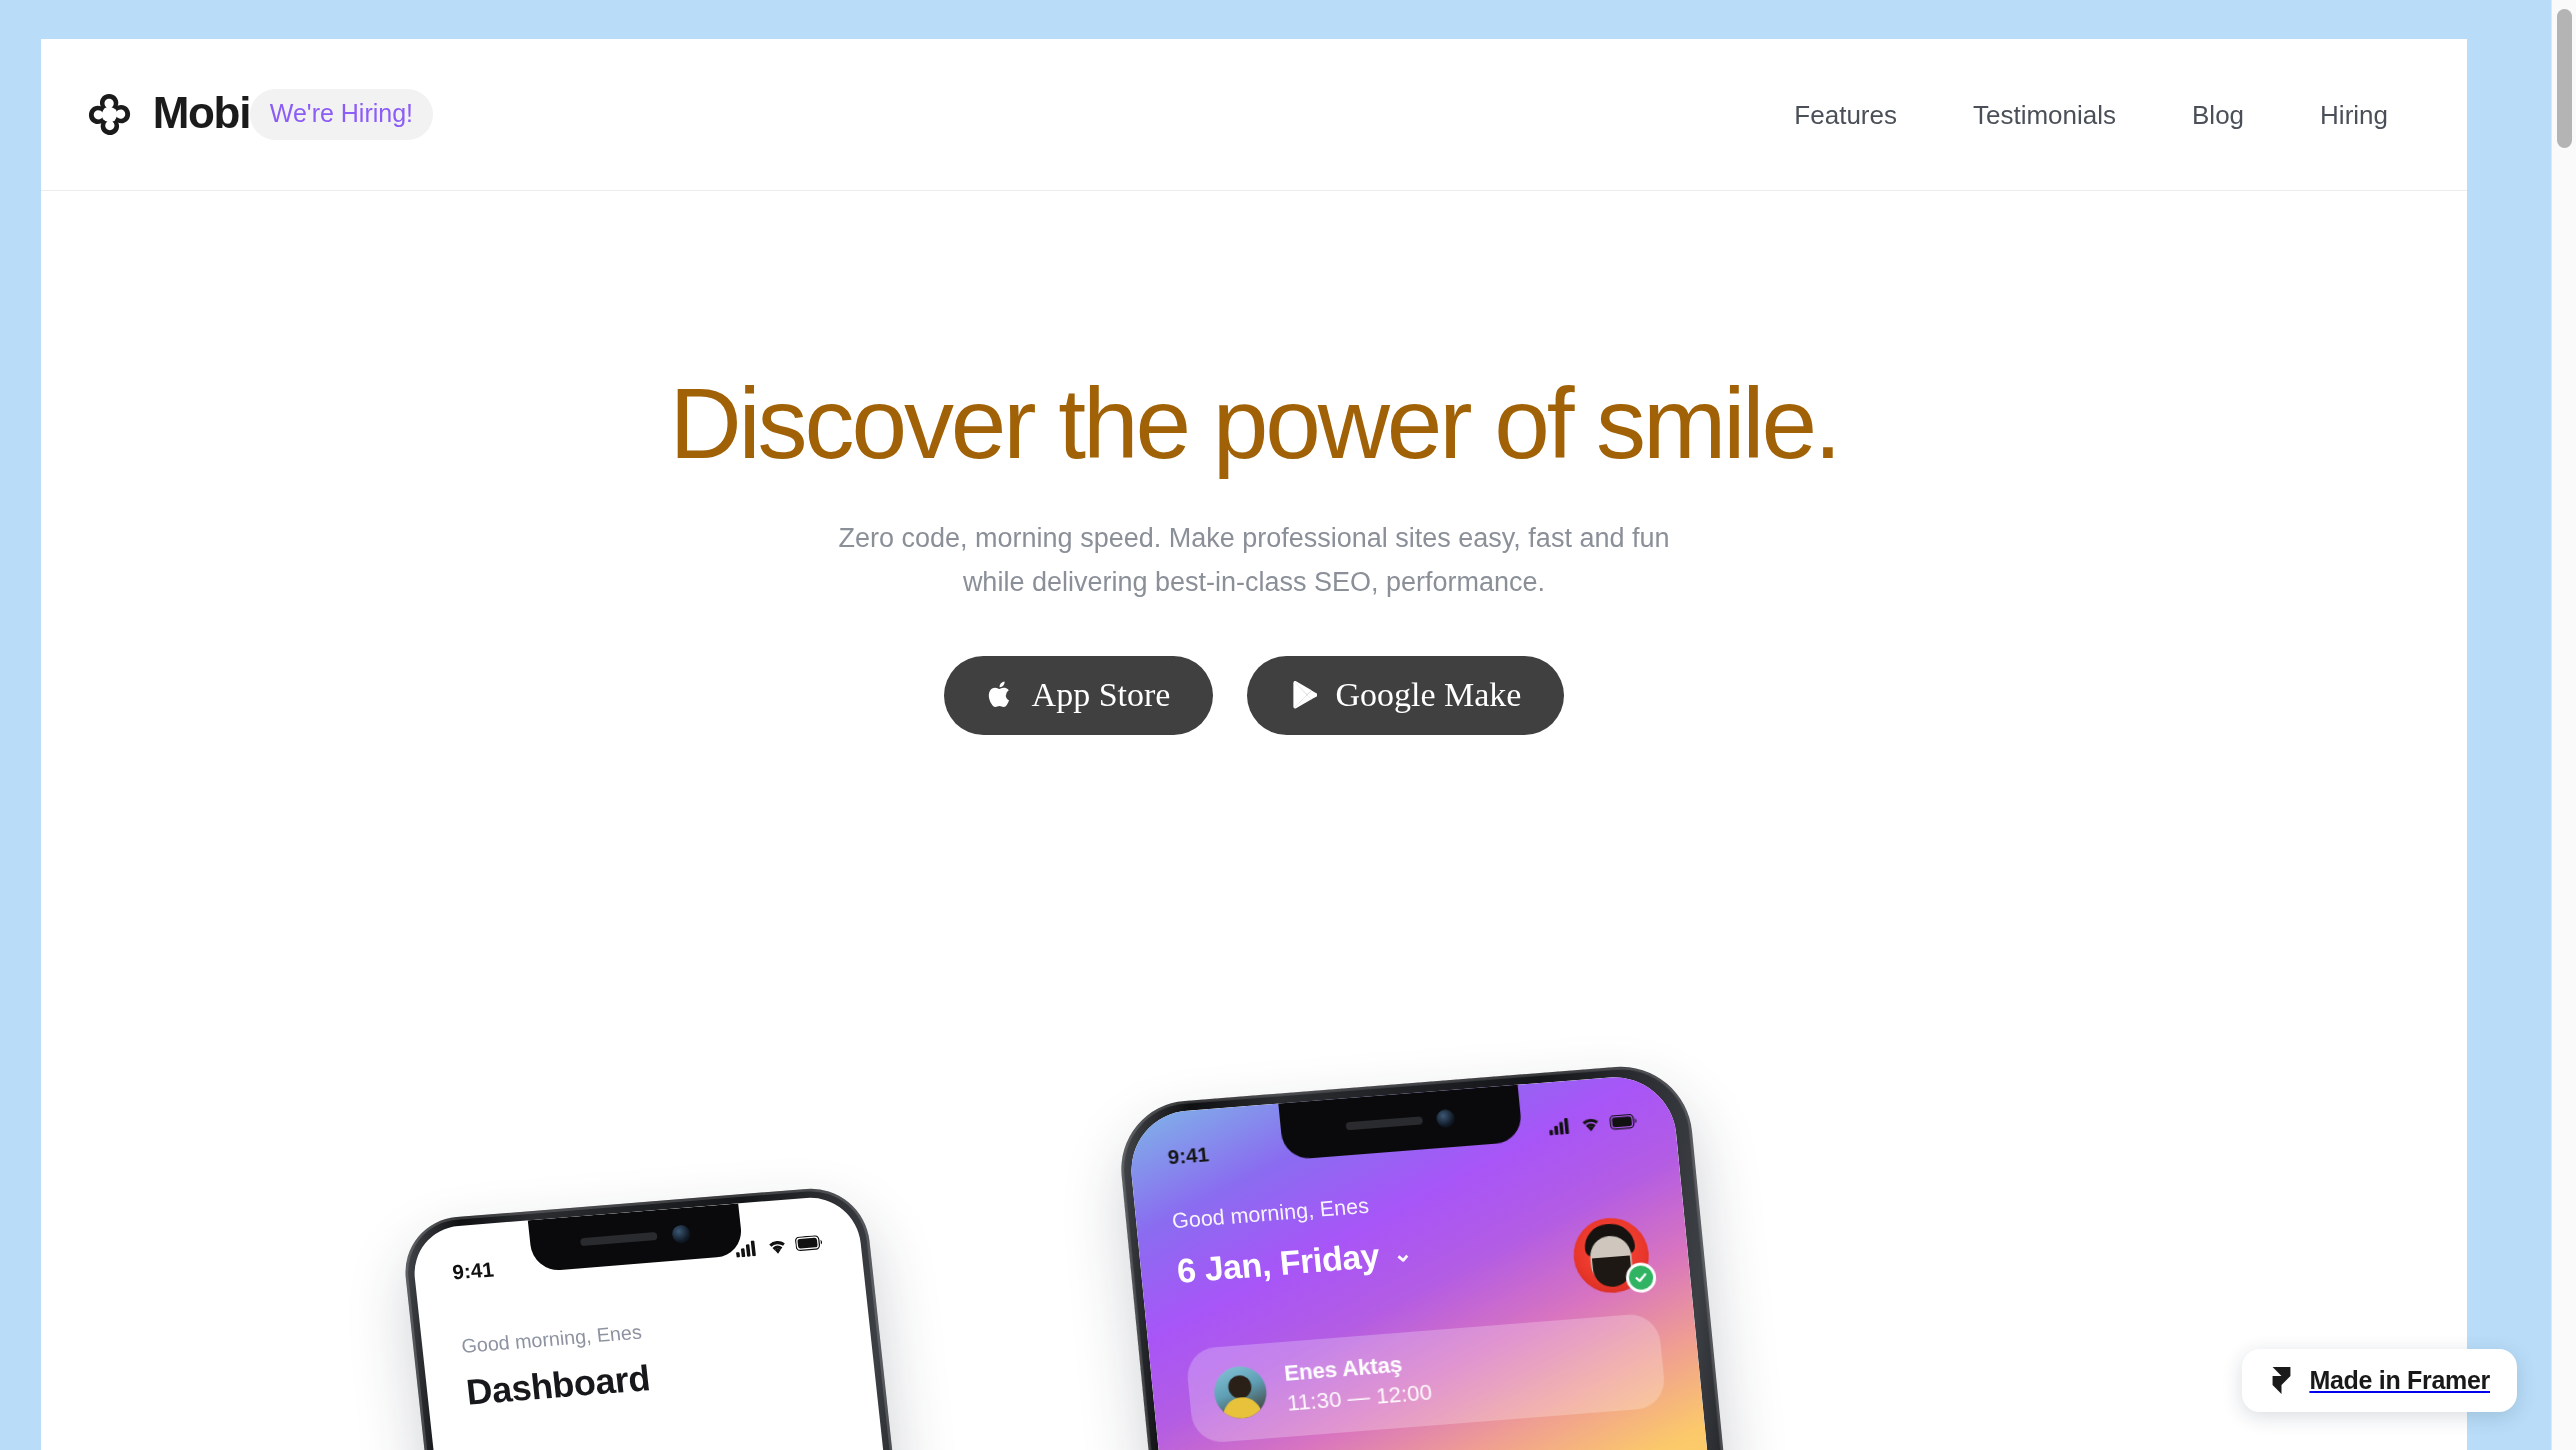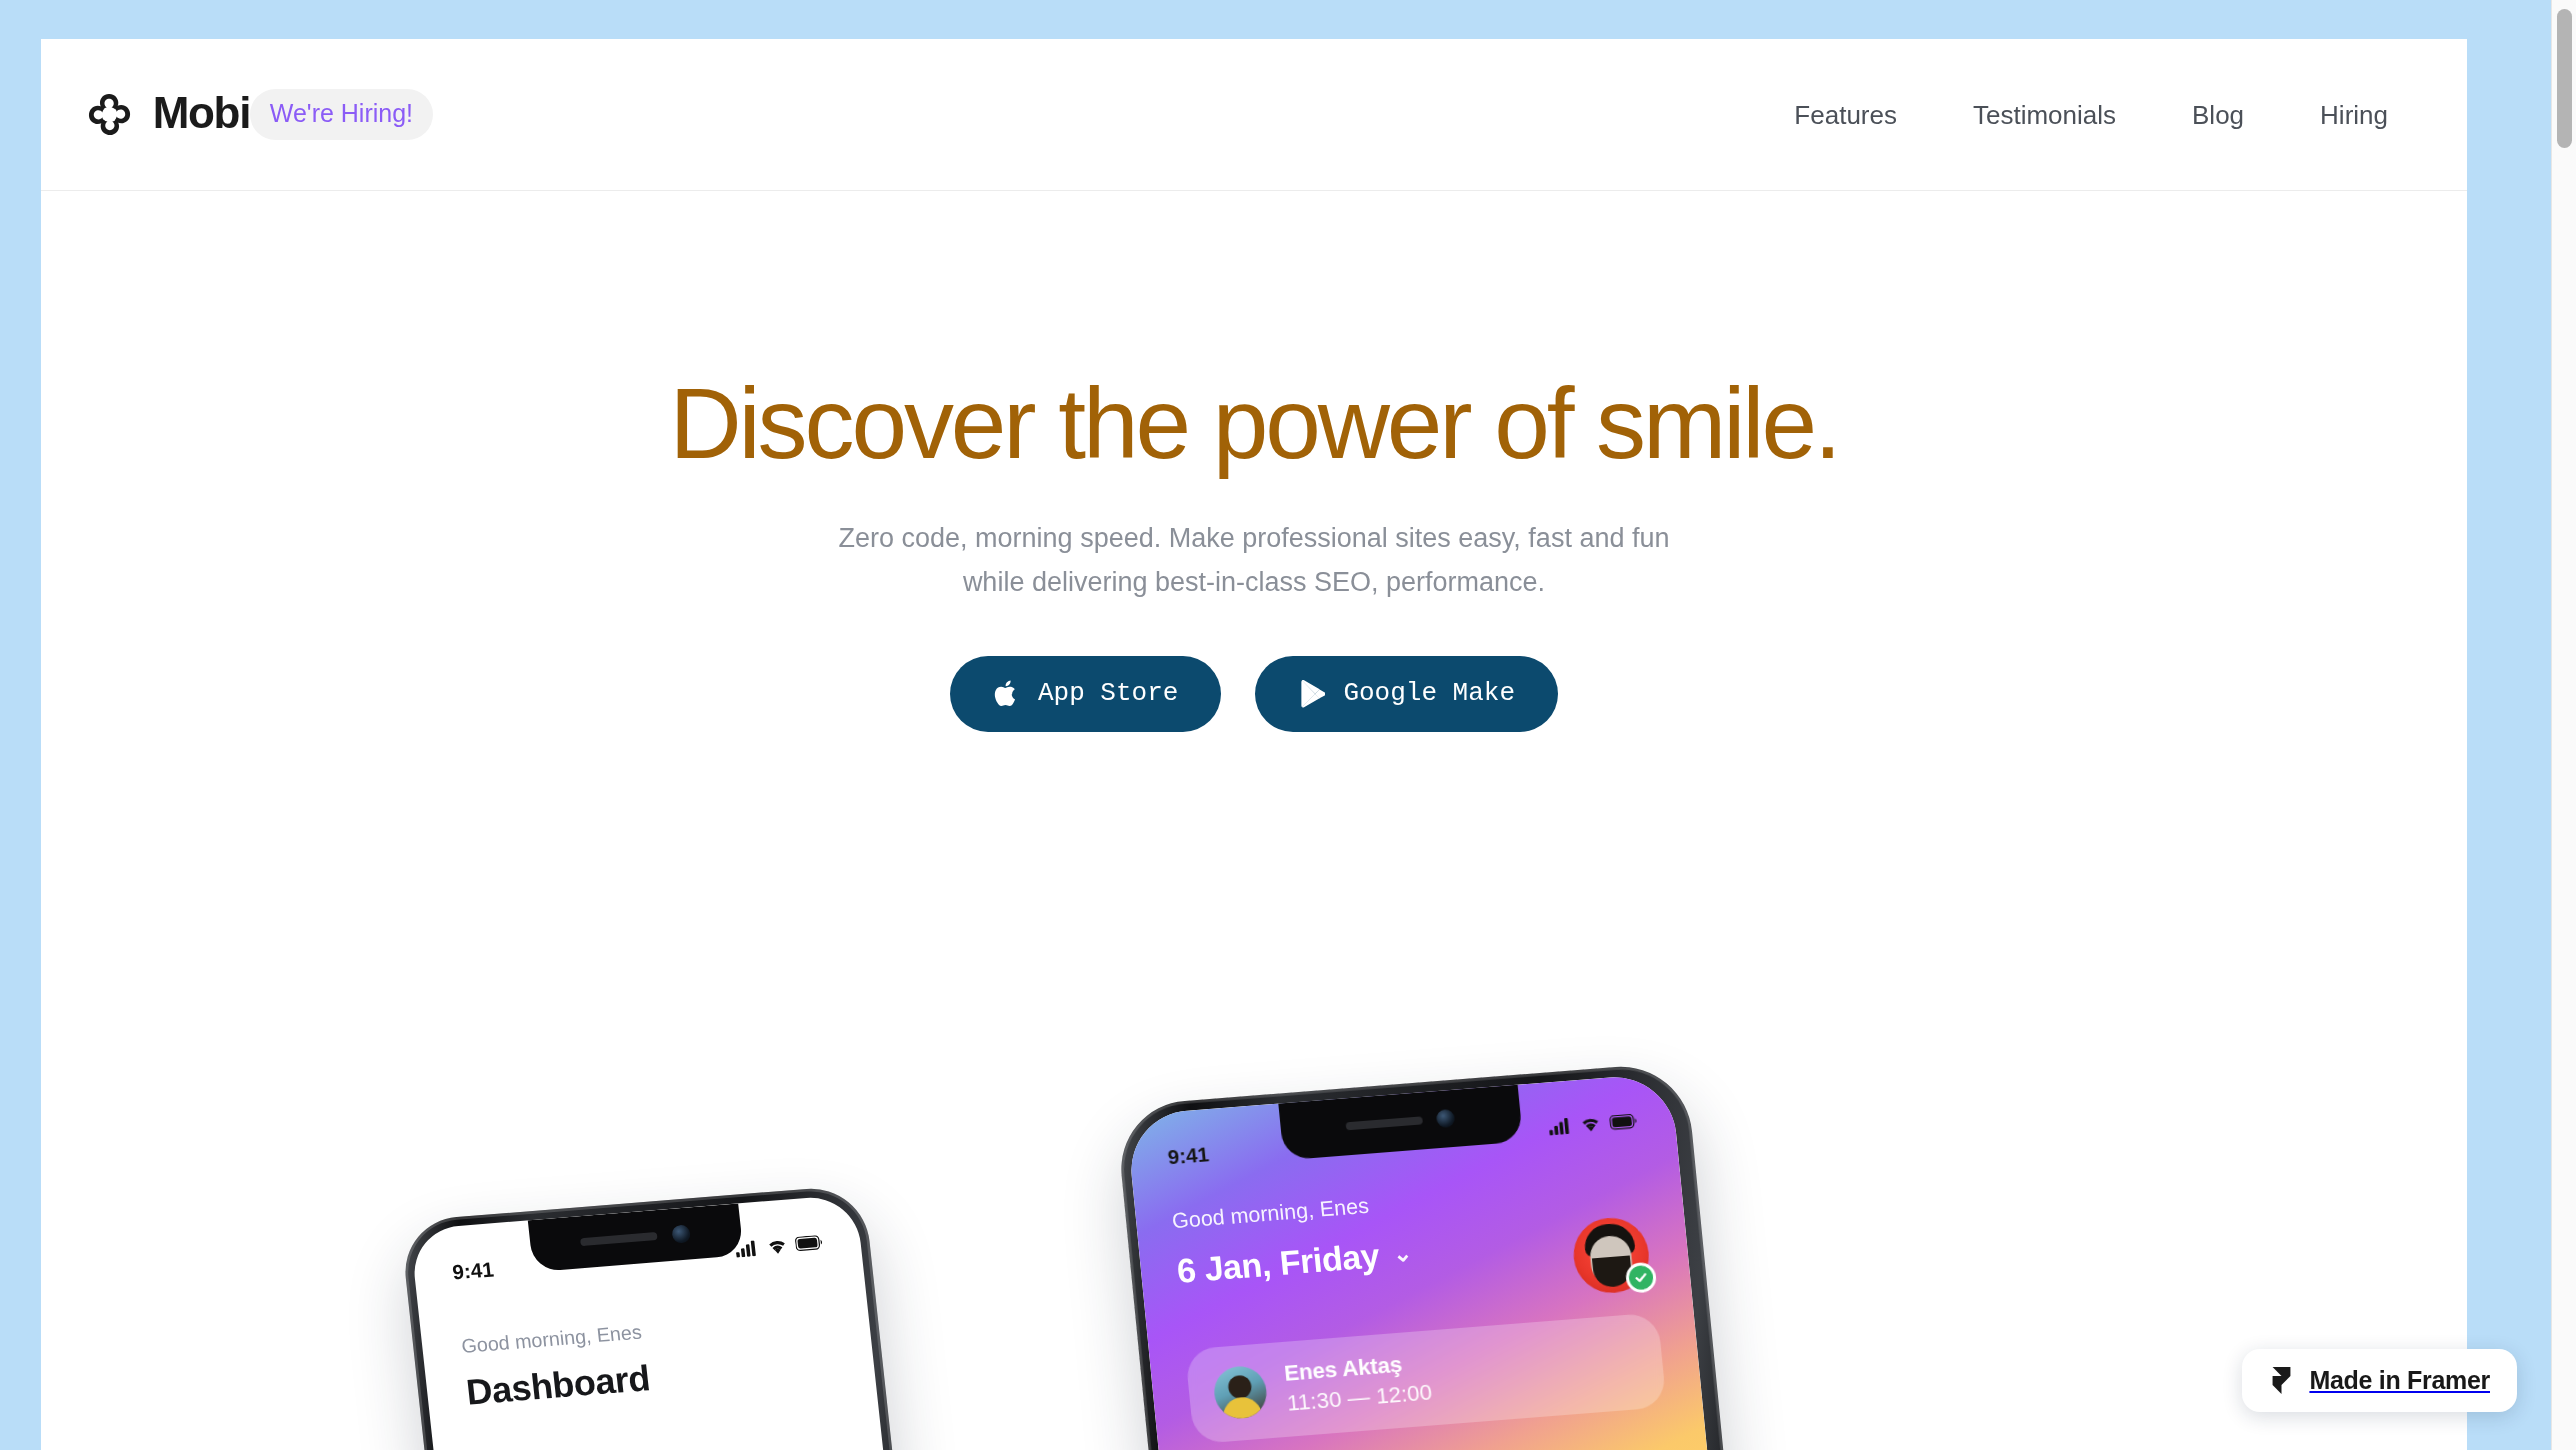--- a/index.html
+++ b/index.html
@@ -133,27 +133,27 @@
     margin-top: 52px;
     display: flex;
     justify-content: center;
     gap: 34px;
   }
 
   .store-btn {
     display: inline-flex;
     align-items: center;
     gap: 18px;
-    background: #0c4a6e;
+    background: #404040;
     color: #ffffff;
     border: none;
     border-radius: 894px;
     padding: 21.5px 43px 23px;
-    font-size: 26px;
-    font-family: Liberation Mono, monospace;
+    font-size: 34px;
+    font-family: Liberation Serif, serif;
     line-height: 1;
     cursor: pointer;
   }
   .store-btn svg { display: block; }
 
   
   #showcase {
     position: absolute;
     left: 0;
     top: 939px;

